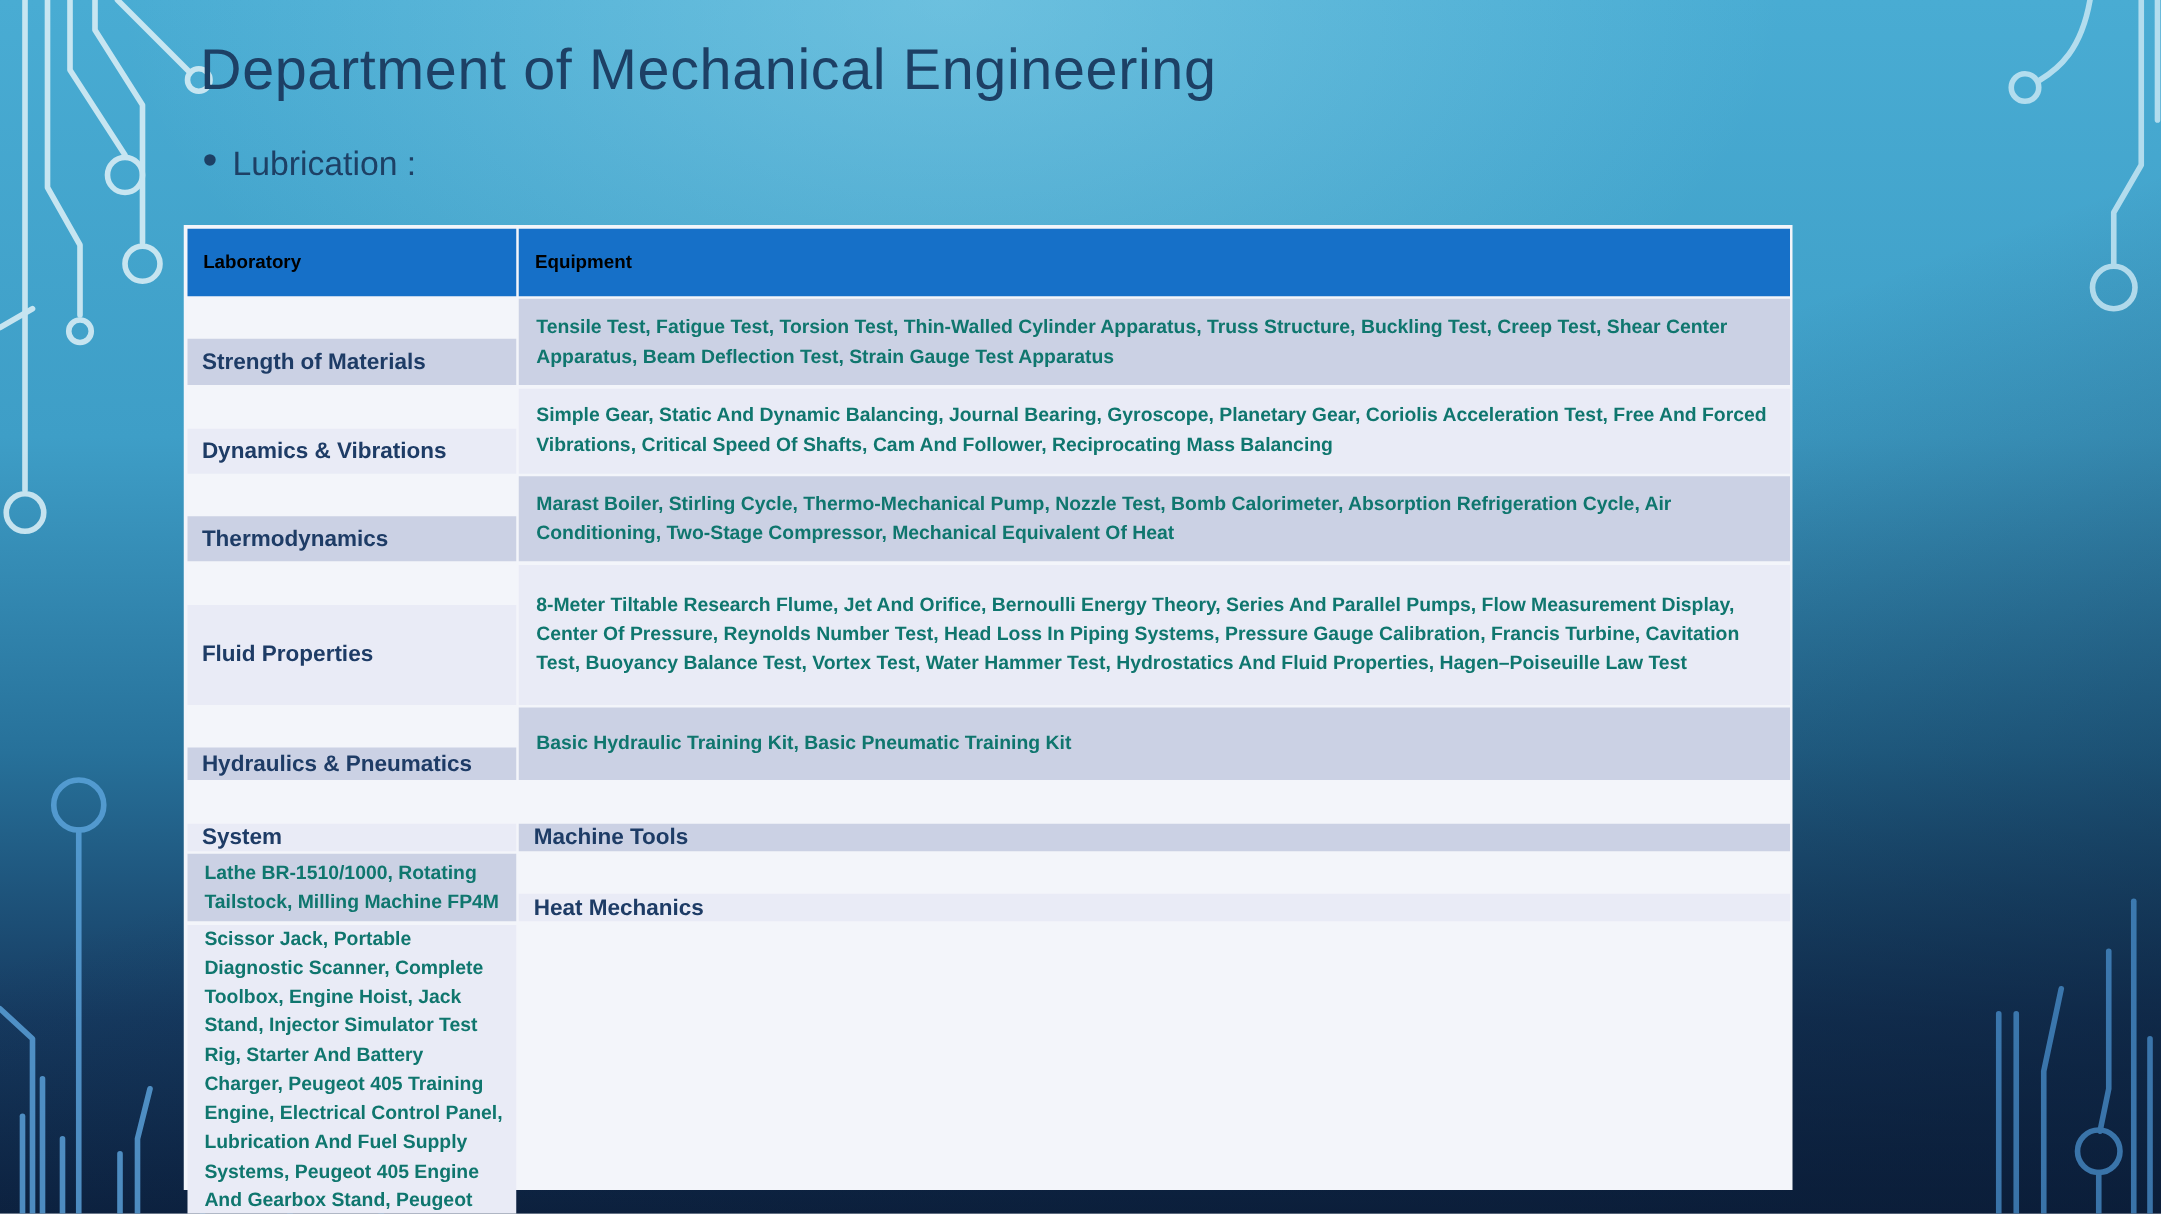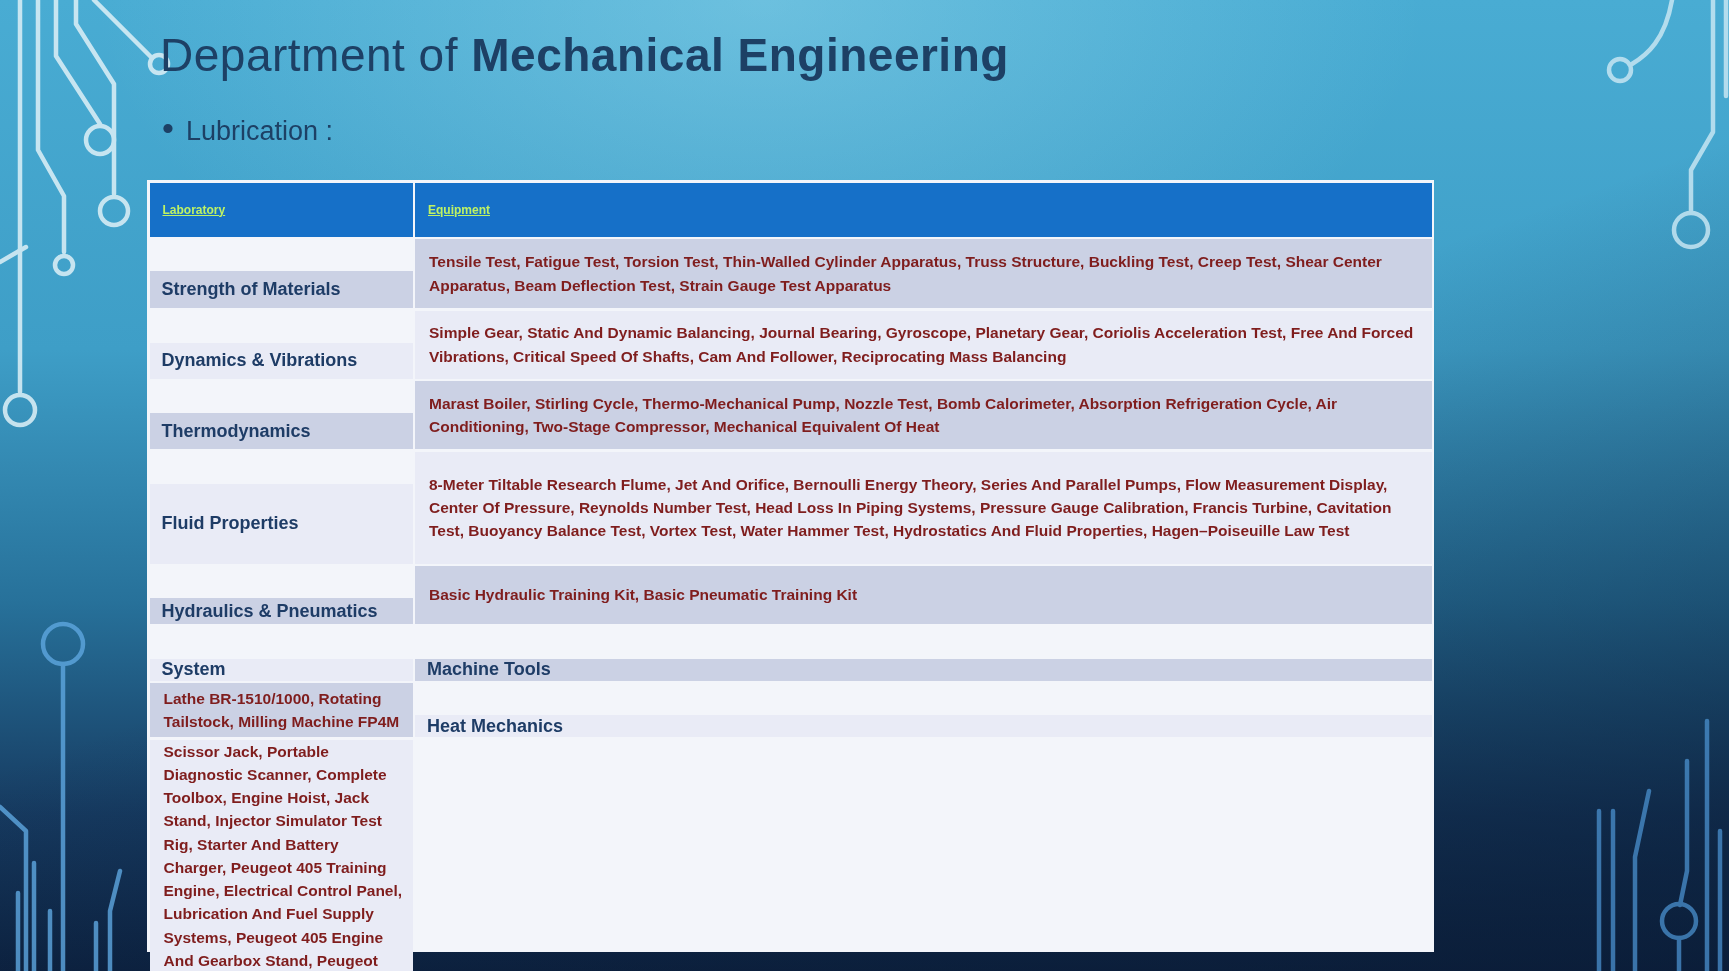--- a/index.html
+++ b/index.html
@@ -18,47 +18,46 @@
   svg.decor.tl { left:0; top:0; }
   svg.decor.tr { right:0; top:0; }
   svg.decor.bl { left:0; bottom:0; }
   svg.decor.br { right:0; bottom:0; }
 
   .title {
     position:absolute; left:160px; top:28px;
     font-size:46px; font-weight:400; color:#1d4065; letter-spacing:0.5px;
     white-space:nowrap;
   }
-  .title .bold { font-weight:700;margin-top:28px; }
+  .title .bold { font-weight:400;margin-top:28px; }
 
   .bullet-line {
     position:absolute; left:162px; top:114px;
     font-size:27px; color:#1d4065; display:flex; align-items:center;
   }
   .bullet-line .dot { font-size:34px; line-height:1; margin-right:12px; position:relative; top:-3px; }
 
   .labs-table {
     position:absolute; left:147px; top:180px; width:1287px; height:772px;
     display:grid;
     grid-template-columns:263px 1fr;
     grid-template-rows:54px 69px 68px 68px 112px 58px 54px 54px 1fr;
     gap:2.5px; padding:2.5px;
     background:#f3f5fa;
   }
   .cell { display:flex; align-items:center; }
   .cell.th {
-    background:#1670c8; color:#bef264; font-weight:700; font-size:12px;
+    background:#1670c8; color:#000000; font-weight:700; font-size:15px;
     padding-left:13px;
-    text-decoration:underline;
   }
   .cell.lab {
     font-weight:700; font-size:18px; color:#1e3c66; padding-left:12px; padding-right:6px;margin-top:32px;
   }
   .cell.eq {
-    font-weight:700; font-size:15.5px; color:#7f1d1d; line-height:1.5;
+    font-weight:700; font-size:15.5px; color:#0f766e; line-height:1.5;
     padding-left:14px; padding-right:10px;
   }
   .row-dark  { background:#cbd1e4; }
   .row-light { background:#e9ebf6; }
 </style>
 </head>
 <body>
 
 <div class="slide">
 

